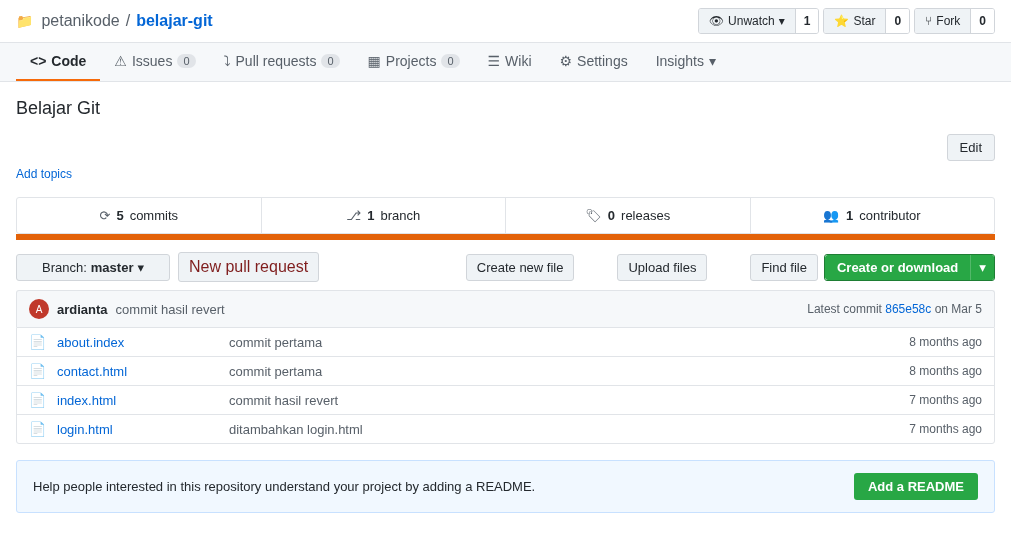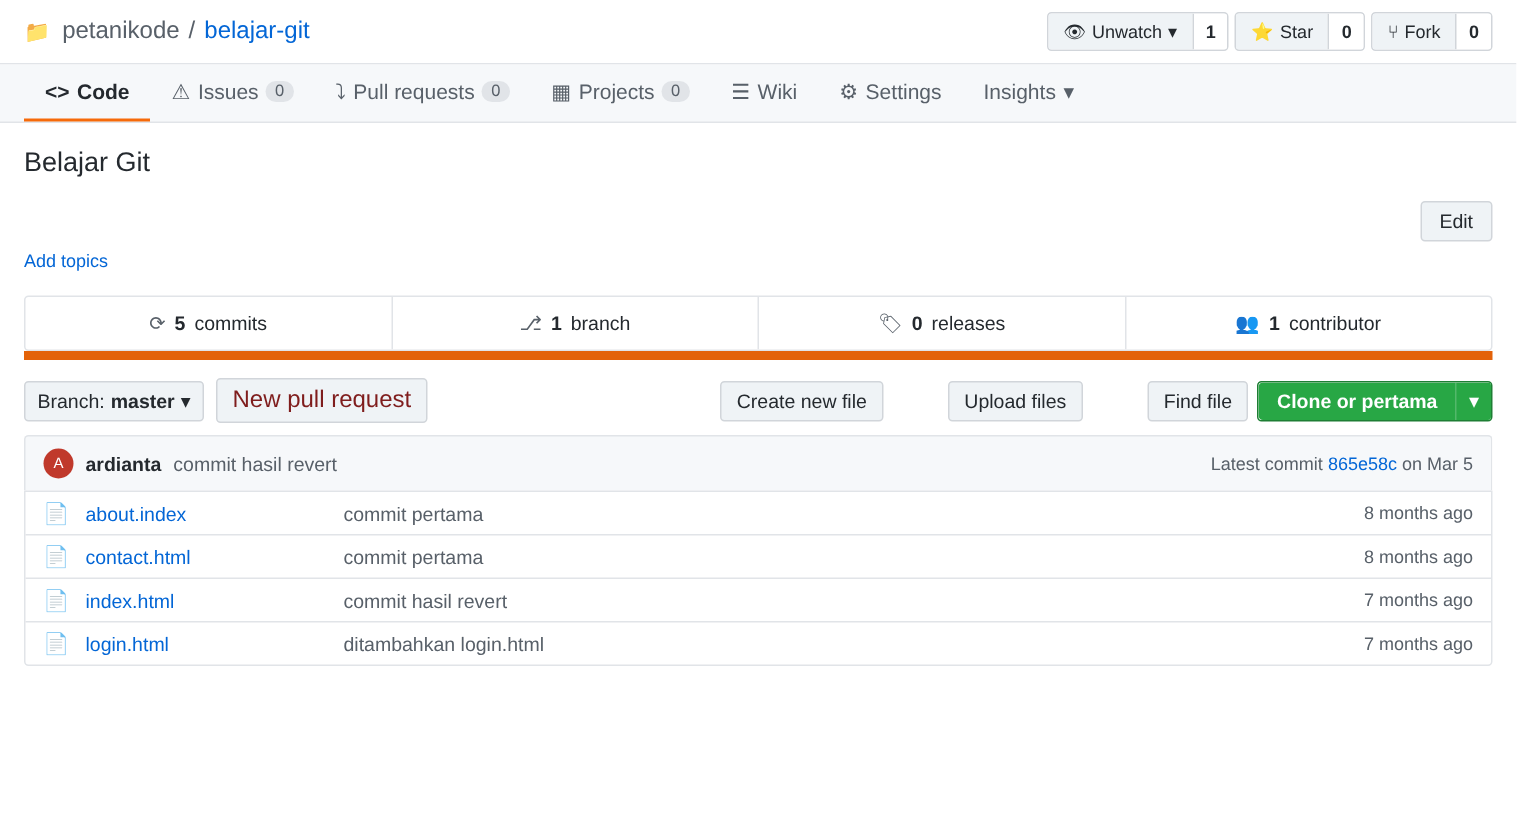--- a/index.html
+++ b/index.html
@@ -3,21 +3,21 @@
   <meta charset="utf-8">
   <style>
     * { box-sizing: border-box; margin: 0; padding: 0; }
     body { font-family: -apple-system, BlinkMacSystemFont, "Segoe UI", Helvetica, Arial, sans-serif; font-size: 14px; color: #24292e; background: #fff; }
 
     
     .topbar { display: flex; align-items: center; justify-content: space-between; padding: 8px 16px; border-bottom: 1px solid #e1e4e8; }
     .repo-title { display: flex; align-items: center; gap: 4px; font-size: 16px; }
     .repo-title .owner { color: #586069; }
     .repo-title .slash { color: #586069; margin: 0 2px; }
-    .repo-title .name { font-weight: 400; color: #0366d6; }
+    .repo-title .name { font-weight: 700; color: #0366d6; }
     .repo-icon { color: #586069; margin-right: 4px; font-size: 14px; }
     .top-actions { display: flex; gap: 4px; align-items: center; }
     .action-group { display: flex; align-items: center; border: 1px solid #d1d5da; border-radius: 3px; overflow: hidden; }
     .action-btn { background: #eff3f6; border: none; padding: 5px 10px; cursor: pointer; font-size: 12px; color: #24292e; display: flex; align-items: center; gap: 4px; }
     .action-count { background: #fff; border-left: 1px solid #d1d5da; padding: 5px 8px; font-size: 12px; font-weight: 600; }
 
     
     .nav-tabs { display: flex; padding: 0 16px; border-bottom: 1px solid #e1e4e8; background: #f6f8fa; gap: 0; }
     .tab { display: flex; align-items: center; gap: 5px; padding: 10px 14px; font-size: 14px; color: #586069; cursor: pointer; border-bottom: 2px solid transparent; text-decoration: none; }
     .tab.active { color: #24292e; border-bottom: 2px solid #f66a0a; font-weight: 600; }
@@ -36,21 +36,21 @@
     .stat-item { flex: 1; display: flex; align-items: center; justify-content: center; gap: 6px; padding: 10px; font-size: 13px; color: #24292e; border-right: 1px solid #e1e4e8; cursor: pointer; }
     .stat-item:last-child { border-right: none; }
     .stat-num { font-weight: 600; }
     .stat-icon { color: #586069; }
     .progress-bar { height: 6px; background: #d1d5da; margin-bottom: 12px; }
     .progress-fill { height: 100%; background: #e36209; width: 100%; }
 
     
     .action-row { display: flex; align-items: center; justify-content: space-between; margin-bottom: 8px; margin-top: 12px; }
     .left-actions { display: flex; gap: 8px; align-items: center; }
-    .branch-select { border: 1px solid #d1d5da; background: #eff3f6; border-radius: 3px; padding: 5px 8px; cursor: pointer; font-size: 13px; display: flex; align-items: center; gap: 4px; }
+    .branch-select { border: 1px solid #d1d5da; background: #eff3f6; border-radius: 3px; padding: 5px 25px; cursor: pointer; font-size: 13px; display: flex; align-items: center; gap: 4px; }
     .new-pr-btn { border: 1px solid #d1d5da; background: #eff3f6; border-radius: 3px; padding: 5px 10px; cursor: pointer; font-size: 16px; color: #7f1d1d; }
     .right-actions { display: flex; gap: 6px; align-items: center; }
     .file-action-btn { border: 1px solid #d1d5da; background: #eff3f6; border-radius: 3px; padding: 5px 10px; cursor: pointer; font-size: 13px; color: #24292e; margin-left: 37px; }
     .clone-btn { background: #28a745; color: #fff; border: none; border-radius: 3px 0 0 3px; padding: 5px 12px; cursor: pointer; font-size: 13px; font-weight: 600; }
     .clone-btn-group { display: flex; border: 1px solid #1e7e34; border-radius: 3px; overflow: hidden; }
     .clone-caret { background: #28a745; color: #fff; border: none; border-left: 1px solid rgba(255,255,255,0.2); padding: 5px 8px; cursor: pointer; }
 
     
     .commit-row { display: flex; align-items: center; justify-content: space-between; background: #f6f8fa; border: 1px solid #e1e4e8; border-bottom: none; padding: 8px 12px; border-radius: 3px 3px 0 0; }
     .commit-left { display: flex; align-items: center; gap: 8px; }
@@ -189,21 +189,21 @@
         <strong>master</strong>
         <span>▾</span>
       </div>
       <button class="new-pr-btn">New pull request</button>
     </div>
     <div class="right-actions">
       <button class="file-action-btn">Create new file</button>
       <button class="file-action-btn">Upload files</button>
       <button class="file-action-btn">Find file</button>
       <div class="clone-btn-group">
-        <button class="clone-btn">Clone or pertama</button>
+        <button class="clone-btn">Create or download</button>
         <button class="clone-caret">▾</button>
       </div>
     </div>
   </div>
 
   
   <div class="commit-row">
     <div class="commit-left">
       <div class="avatar" id="avatar-el" style="background: rgb(192, 57, 43);">A</div>
       <span class="committer-name">ardianta</span>
@@ -240,14 +240,18 @@
     </div>
       <div class="file-row">
       <span class="file-icon">📄</span>
       <span class="file-name">login.html</span>
       <span class="file-commit">ditambahkan login.html</span>
       <span class="file-time">7 months ago</span>
     </div>
     </div>
 
   
+  <div class="readme-notice">
+    <span class="readme-text">Help people interested in this repository understand your project by adding a README.</span>
+    <button class="readme-btn">Add a README</button>
+  </div>
 
 </div>
 
 </body></html>

